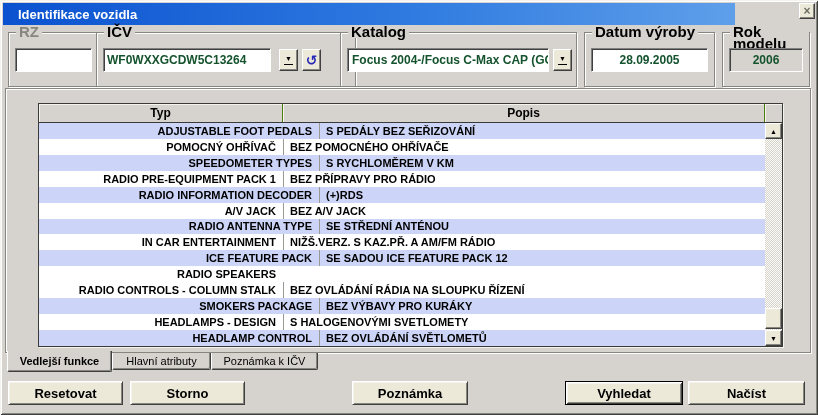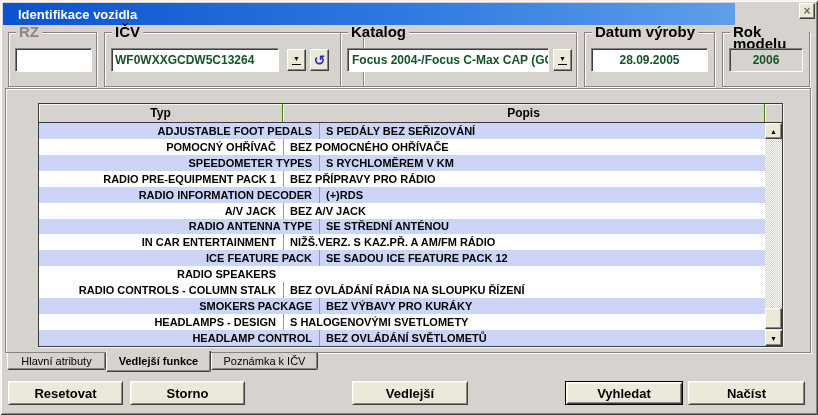--- a/index.html
+++ b/index.html
@@ -50,21 +50,21 @@
     box-shadow: inset 1px 1px 0 #404040;
   }
   .field-text{
     position:absolute; height:24px; font-size:12px; font-weight:bold; color:#14532d;
     display:flex; align-items:center; overflow:hidden; white-space:nowrap;
   }
   input.field-text{ display:block; line-height:20px; padding:0 3px;
     font-family:"Liberation Sans", sans-serif; outline:none; }
 
   .gb-rz   { left:8px;   width:89px;  }
-  .gb-icv  { left:104px; width:260px; }
+  .gb-icv  { left:96px; width:260px; }
   .gb-kat  { left:340px; width:237px; }
   .gb-dat  { left:584px; width:131px; }
   .gb-rok  { left:722px; width:88px;  }
 
   .rz-input   { left:6px;  top:15px; width:77px;  }
   .icv-input  { left:6px;  top:15px; width:168px; padding:0 4px; }
   .kat-text   { left:6px;  top:15px; width:202px; padding:0 4px; }
   .dat-text   { left:6px;  top:15px; width:117px; justify-content:center; }
   .rok-text   { left:6px;  top:15px; width:74px;  justify-content:center;
                 background:var(--dialog-bg,#d6d3ce); }
@@ -320,24 +320,24 @@
       <div class="sb-track">
         <div class="sb-thumb"></div>
       </div>
       <div class="sb-btn">
         <span>▼</span>
       </div>
     </div>
   </div>
 
   <div class="tabs">
+    <div class="tab tab-2 active">Vedlejší funkce</div>
     <div class="tab tab-1">Hlavní atributy</div>
-    <div class="tab tab-2 active">Vedlejší funkce</div>
     <div class="tab tab-3">Poznámka k IČV</div>
   </div>
 
   <button class="btn btn-resetovat">Resetovat</button>
   <button class="btn btn-storno">Storno</button>
-  <button class="btn btn-souhrnny">Vedlejší</button>
+  <button class="btn btn-souhrnny">Poznámka</button>
   <button class="btn btn-vyhledat default">Vyhledat</button>
   <button class="btn btn-nacist">Načíst</button>
 
 </div>
 
 </body></html>

